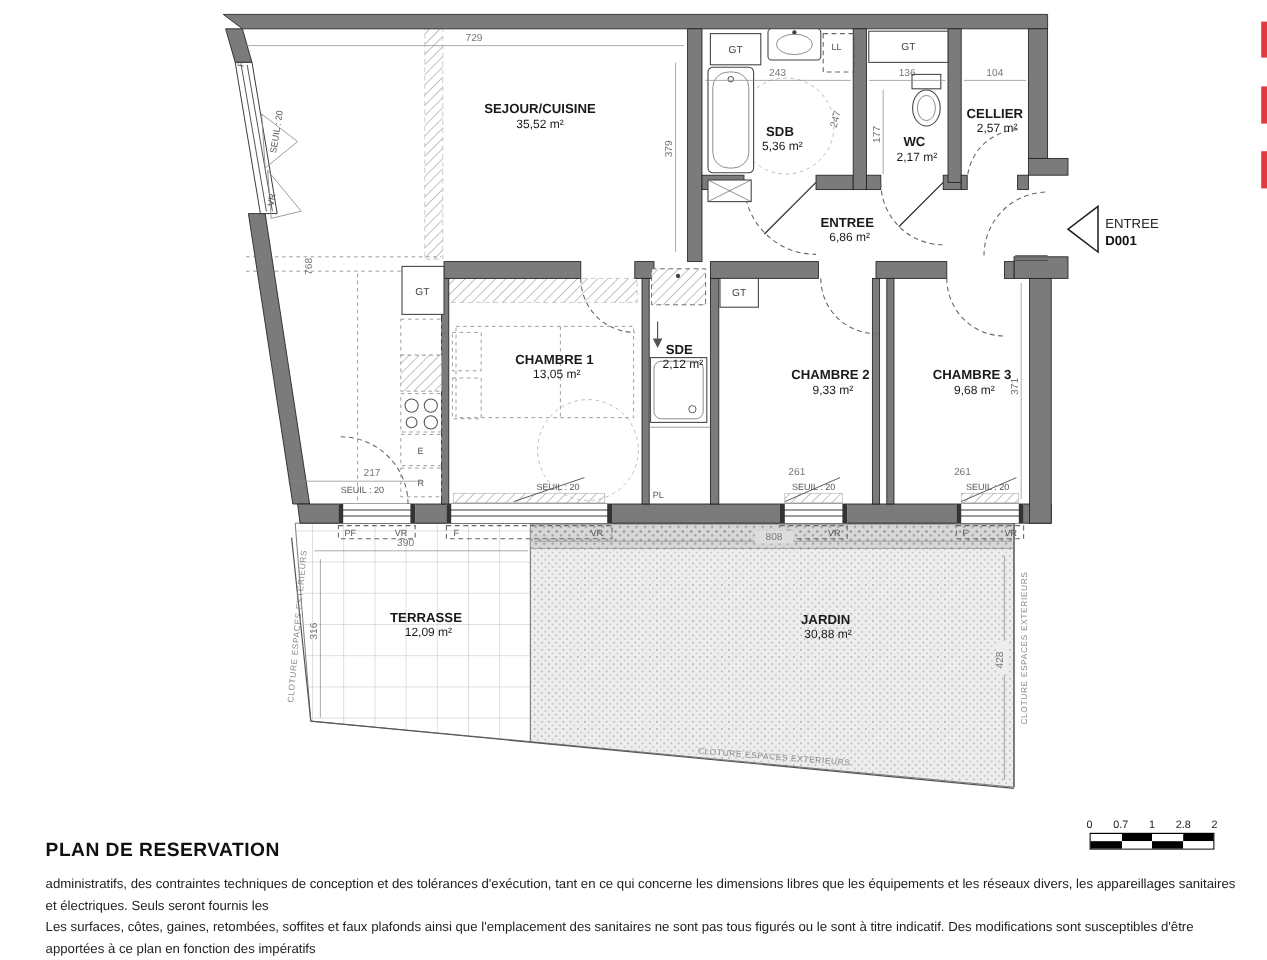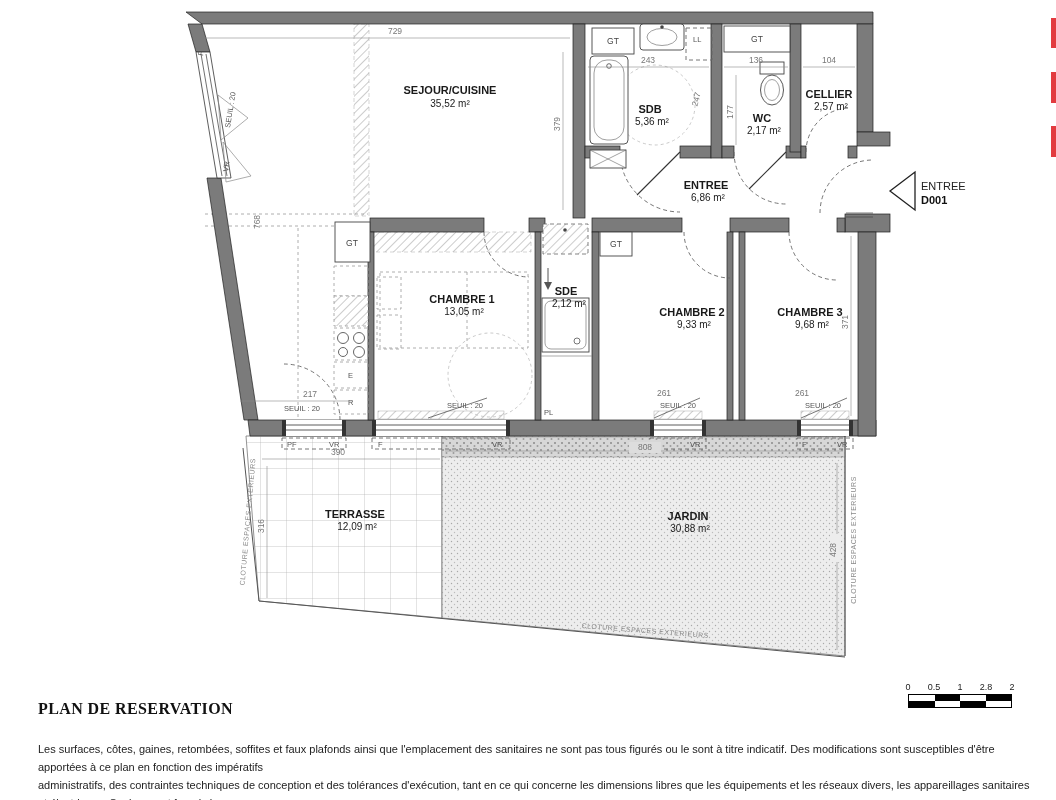--- a/index.html
+++ b/index.html
@@ -15,21 +15,21 @@
   .cl{font-size:7px;fill:#8a8a8a;text-anchor:middle;letter-spacing:.5px;}
   .entl{font-size:11px;fill:#222;}
   .entc{font-size:11px;font-weight:bold;fill:#111;}
   .wall{fill:#7b7b7b;stroke:#1f1f1f;stroke-width:.7;}
   .fix{fill:#fff;stroke:#444;stroke-width:.9;}
   .dash{fill:none;stroke:#666;stroke-width:.9;stroke-dasharray:4 3;}
   .furn{fill:none;stroke:#9a9a9a;stroke-width:.8;stroke-dasharray:3 3;}
   .dline{stroke:#8a8a8a;stroke-width:.6;}
   .red-marker{position:absolute;width:5px;background:#e23b3f;right:0;}
   .footer{position:absolute;left:38px;top:700px;width:1000px;color:#111;}
-  .footer-title{font-size:16px;font-weight:bold;letter-spacing:.4px;margin-bottom:22px;font-family:Liberation Serif, serif;}
+  .footer-title{font-size:16px;font-weight:bold;letter-spacing:.4px;margin-bottom:10px;}
   .footer-line{font-size:11px;line-height:18px;color:#222;}
   .scalebar{position:absolute;left:908px;top:682px;width:104px;}
   .sb-labels{position:relative;height:12px;font-size:9px;color:#222;}
   .sb-labels span{position:absolute;transform:translateX(-50%);}
   .sb-bar{border:1px solid #000;height:12px;display:flex;flex-direction:column;}
   .sb-row{display:flex;flex:1;}
   .sb-cell{flex:1;}
   .b{background:#000;} .w{background:#fff;}
 </style>
 </head>
@@ -335,30 +335,30 @@
 </svg>
 
 
 <div class="red-marker" style="top:18px;height:30px;"></div>
 <div class="red-marker" style="top:72px;height:31px;"></div>
 <div class="red-marker" style="top:126px;height:31px;"></div>
 
 
 <div class="footer">
   <div class="footer-title">PLAN DE RESERVATION</div>
+  <div class="footer-line">administratifs, des contraintes techniques de conception et des tolérances d'exécution, tant en ce qui concerne les dimensions libres que les équipements et les réseaux divers, les appareillages sanitaires et électriques. Seuls seront fournis les</div>
   <div class="footer-line">Les surfaces, côtes, gaines, retombées, soffites et faux plafonds ainsi que l'emplacement des sanitaires ne sont pas tous figurés ou le sont à titre indicatif. Des modifications sont susceptibles d'être apportées à ce plan en fonction des impératifs</div>
-  <div class="footer-line">administratifs, des contraintes techniques de conception et des tolérances d'exécution, tant en ce qui concerne les dimensions libres que les équipements et les réseaux divers, les appareillages sanitaires et électriques. Seuls seront fournis les</div>
 
 </div>
 
 
 <div class="scalebar">
   <div class="sb-labels">
     <span style="left:0%">0</span>
-    <span style="left:25%">0.5</span>
+    <span style="left:25%">0.7</span>
     <span style="left:50%">1</span>
     <span style="left:75%">2.8</span>
     <span style="left:100%">2</span>
   </div>
   <div class="sb-bar">
     <div class="sb-row">
       <div class="sb-cell w"></div>
           <div class="sb-cell b"></div>
           <div class="sb-cell w"></div>
           <div class="sb-cell b"></div>

